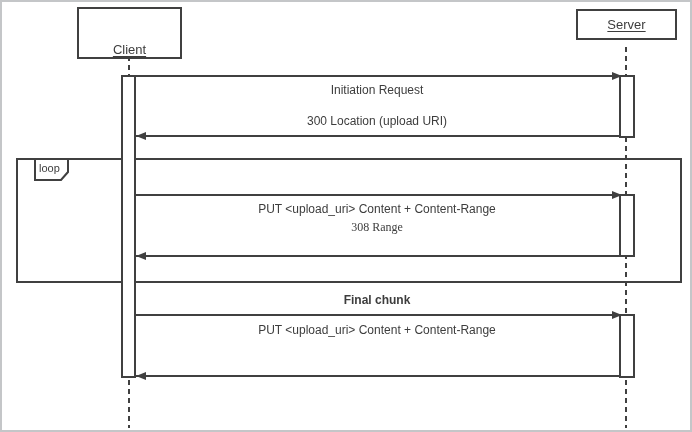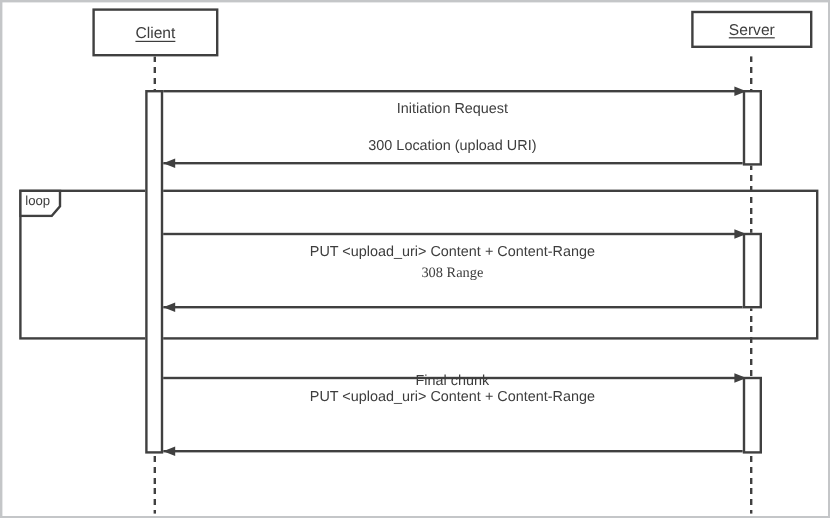--- a/index.html
+++ b/index.html
@@ -98,54 +98,54 @@
 </style>
 </head>
 <body>
 
 <div class="diagram">
 
   <div class="lifeline" style="left:126px; top:45px; height:381px;"></div>
   <div class="lifeline" style="left:623px; top:45px; height:381px;"></div>
 
   <div class="loop-frame" style="left:14px; top:156px; width:666px; height:125px;"></div>
-  <div class="loop-tag" style="left:14px; top:156px; width:36px; height:23px;">
+  <div class="loop-tag" style="left:32px; top:156px; width:36px; height:23px;">
     <svg width="36" height="23" viewBox="0 0 36 23">
       <polygon points="1,1 34,1 34,14 27,22 1,22" fill="#ffffff" stroke="#404040" stroke-width="2"></polygon>
     </svg>
     <span class="loop-text">loop</span>
   </div>
 
   <div class="label" style="top:48px;margin-top:33px;">Initiation Request</div>
   <div class="msg-line" style="left:133px; top:73px; width:484px;"></div>
   <div class="label" style="top:112px;">300 Location (upload URI)</div>
   <div class="msg-line" style="left:134px; top:133px; width:483px;"></div>
 
   <div class="msg-line" style="left:133px; top:192px; width:484px;"></div>
   <div class="label" style="top:200px;">PUT &lt;upload_uri&gt; Content + Content-Range</div>
   <div class="label" style="top:218px;font-family:Liberation Serif, serif;">308 Range</div>
   <div class="msg-line" style="left:134px; top:253px; width:483px;"></div>
 
-  <div class="label" style="top:308px;">Final chunk</div>
+  <div class="label" style="top:291px;font-weight:bold;">Final chunk</div>
   <div class="msg-line" style="left:133px; top:312px; width:484px;"></div>
   <div class="label" style="top:321px;">PUT &lt;upload_uri&gt; Content + Content-Range</div>
   <div class="msg-line" style="left:134px; top:373px; width:483px;"></div>
 
   <div class="activation" style="left:119px; top:73px; width:15px; height:303px;"></div>
   <div class="activation" style="left:617px; top:73px; width:16px; height:63px;"></div>
   <div class="activation" style="left:617px; top:192px; width:16px; height:63px;"></div>
   <div class="activation" style="left:617px; top:312px; width:16px; height:64px;"></div>
 
   <div class="arrow-right" style="left:610px; top:70px;"></div>
   <div class="arrow-left" style="left:134px; top:130px;"></div>
   <div class="arrow-right" style="left:610px; top:189px;"></div>
   <div class="arrow-left" style="left:134px; top:250px;"></div>
   <div class="arrow-right" style="left:610px; top:309px;"></div>
   <div class="arrow-left" style="left:134px; top:370px;"></div>
 
-  <div class="actor-box" style="left:75px; top:5px; width:105px; height:40px;">
+  <div class="actor-box" style="left:75px; top:5px; width:105px; height:52px;align-items:flex-end;">
     <span>Client</span>
   </div>
   <div class="actor-box" style="left:574px; top:7px; width:101px; height:31px;">
     <span>Server</span>
   </div>
 
 </div>
 
 </body></html>

